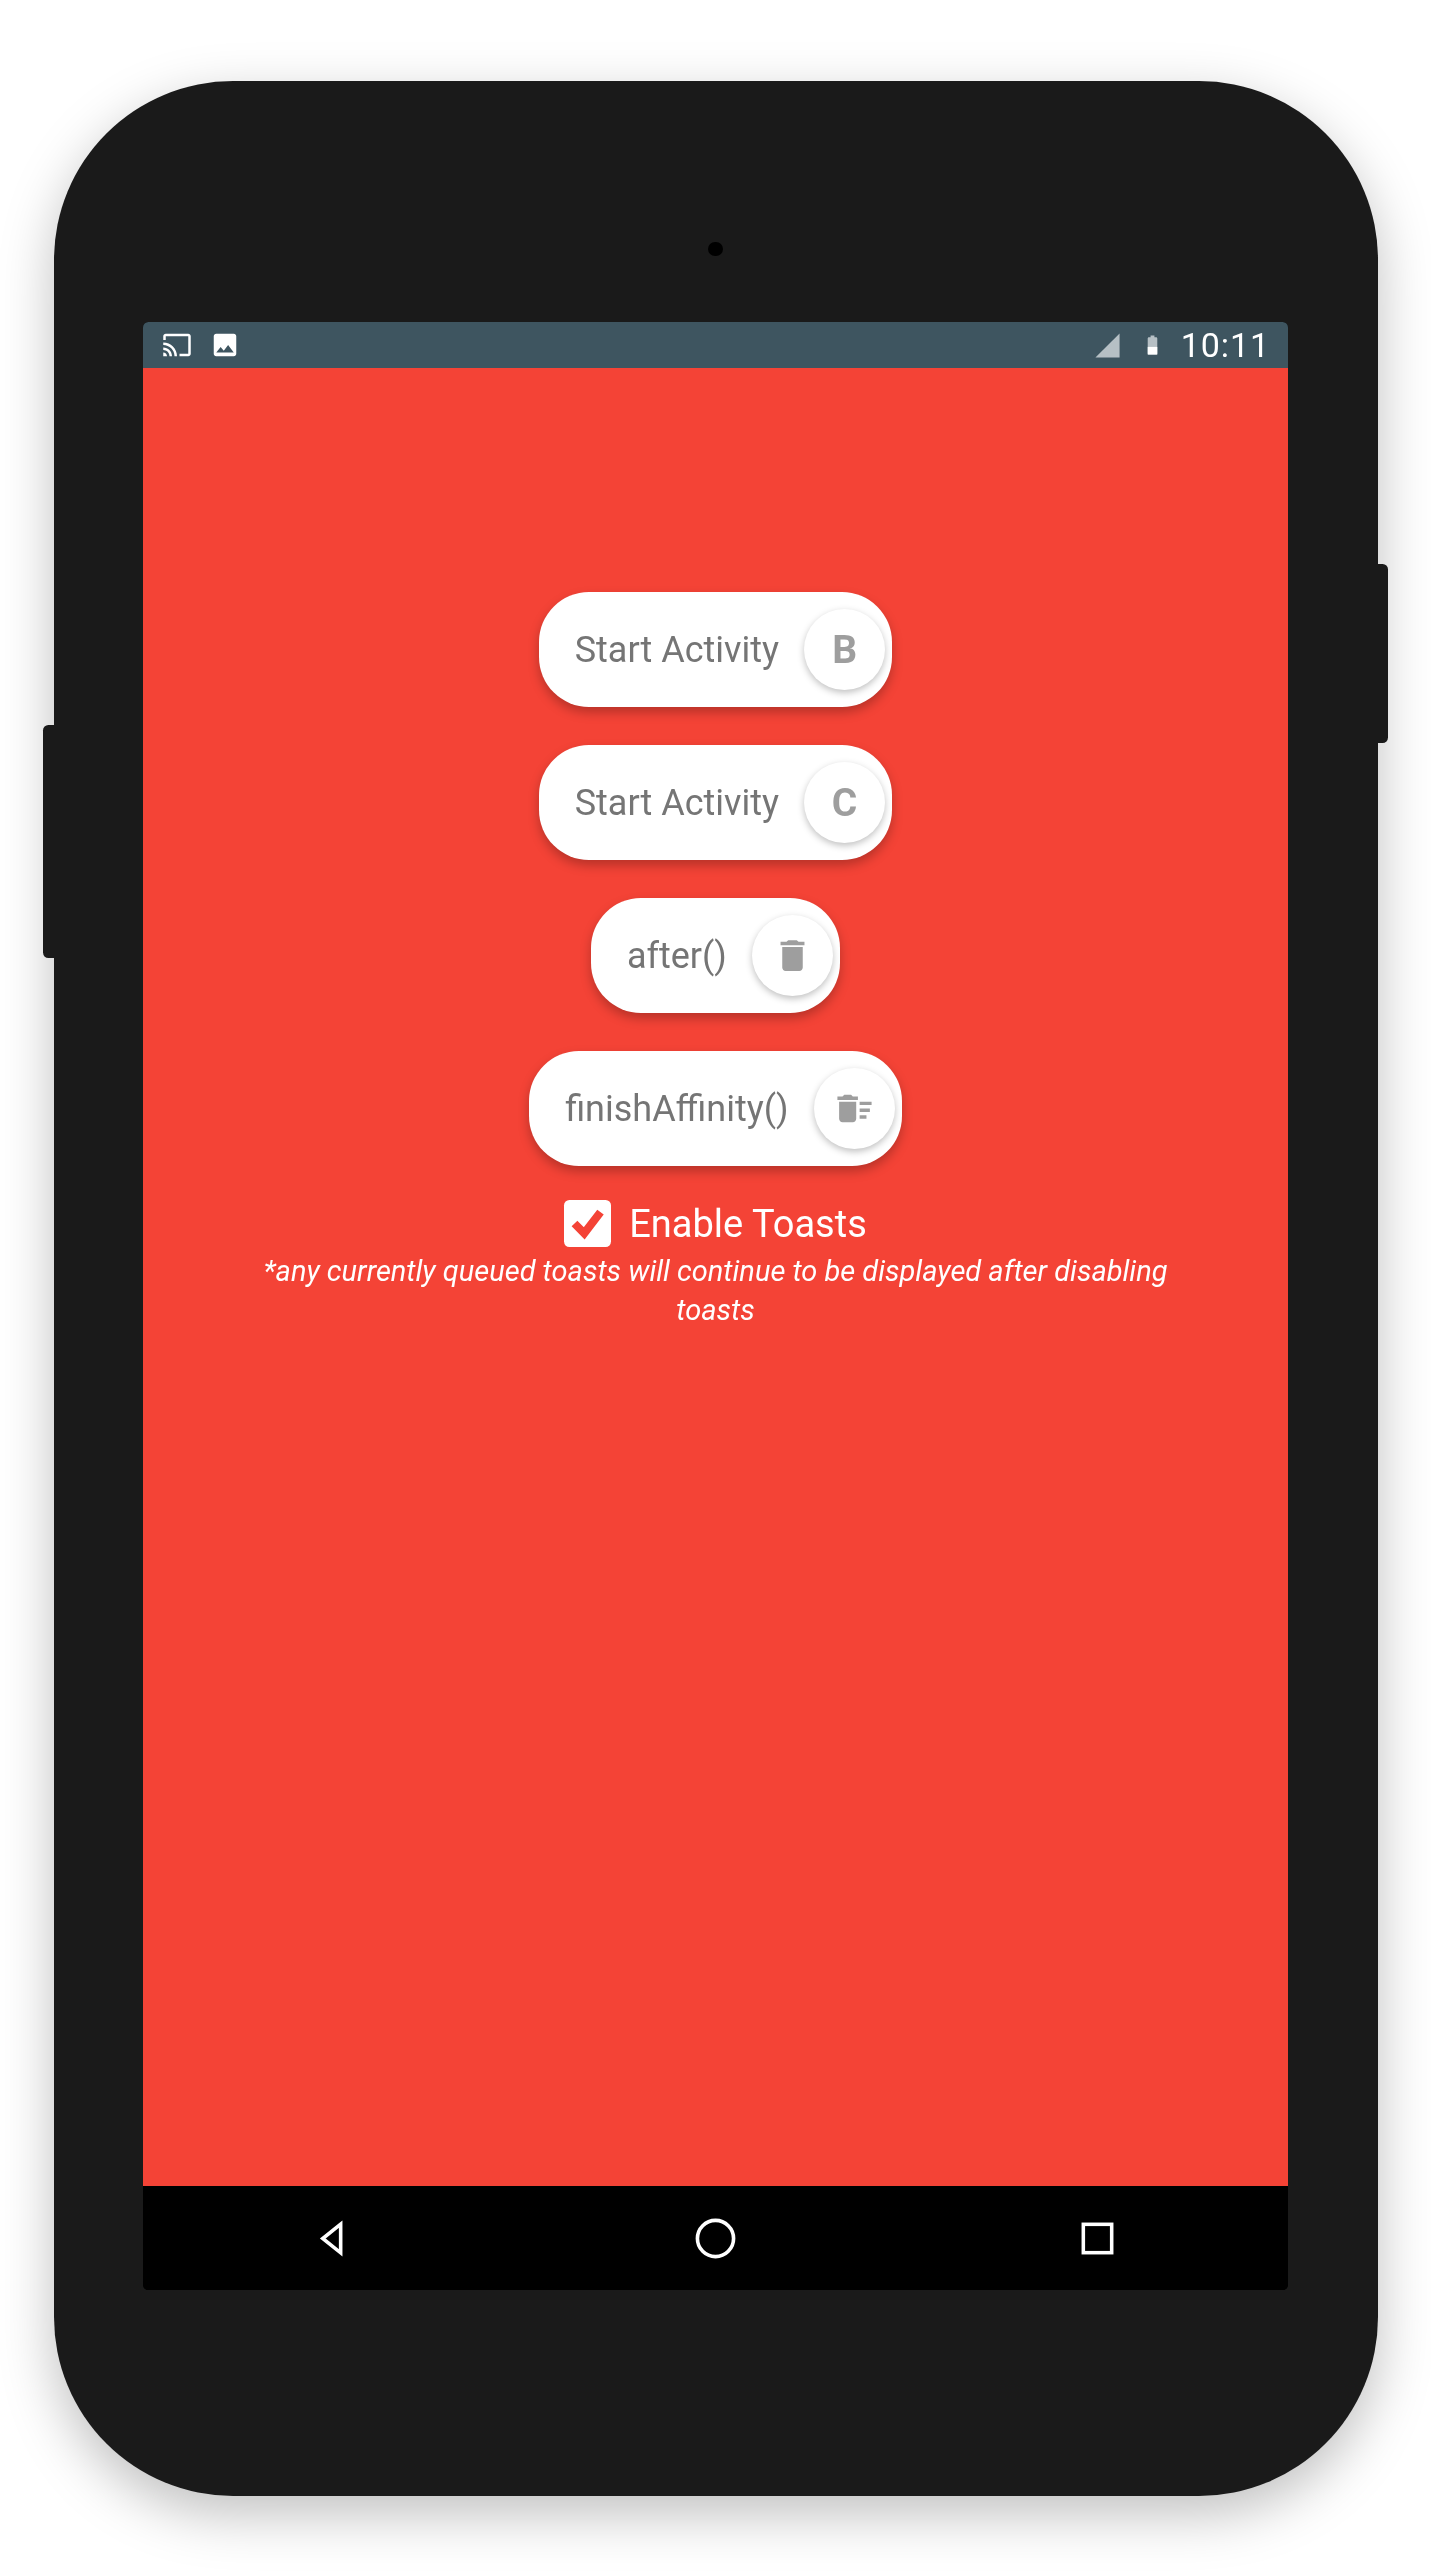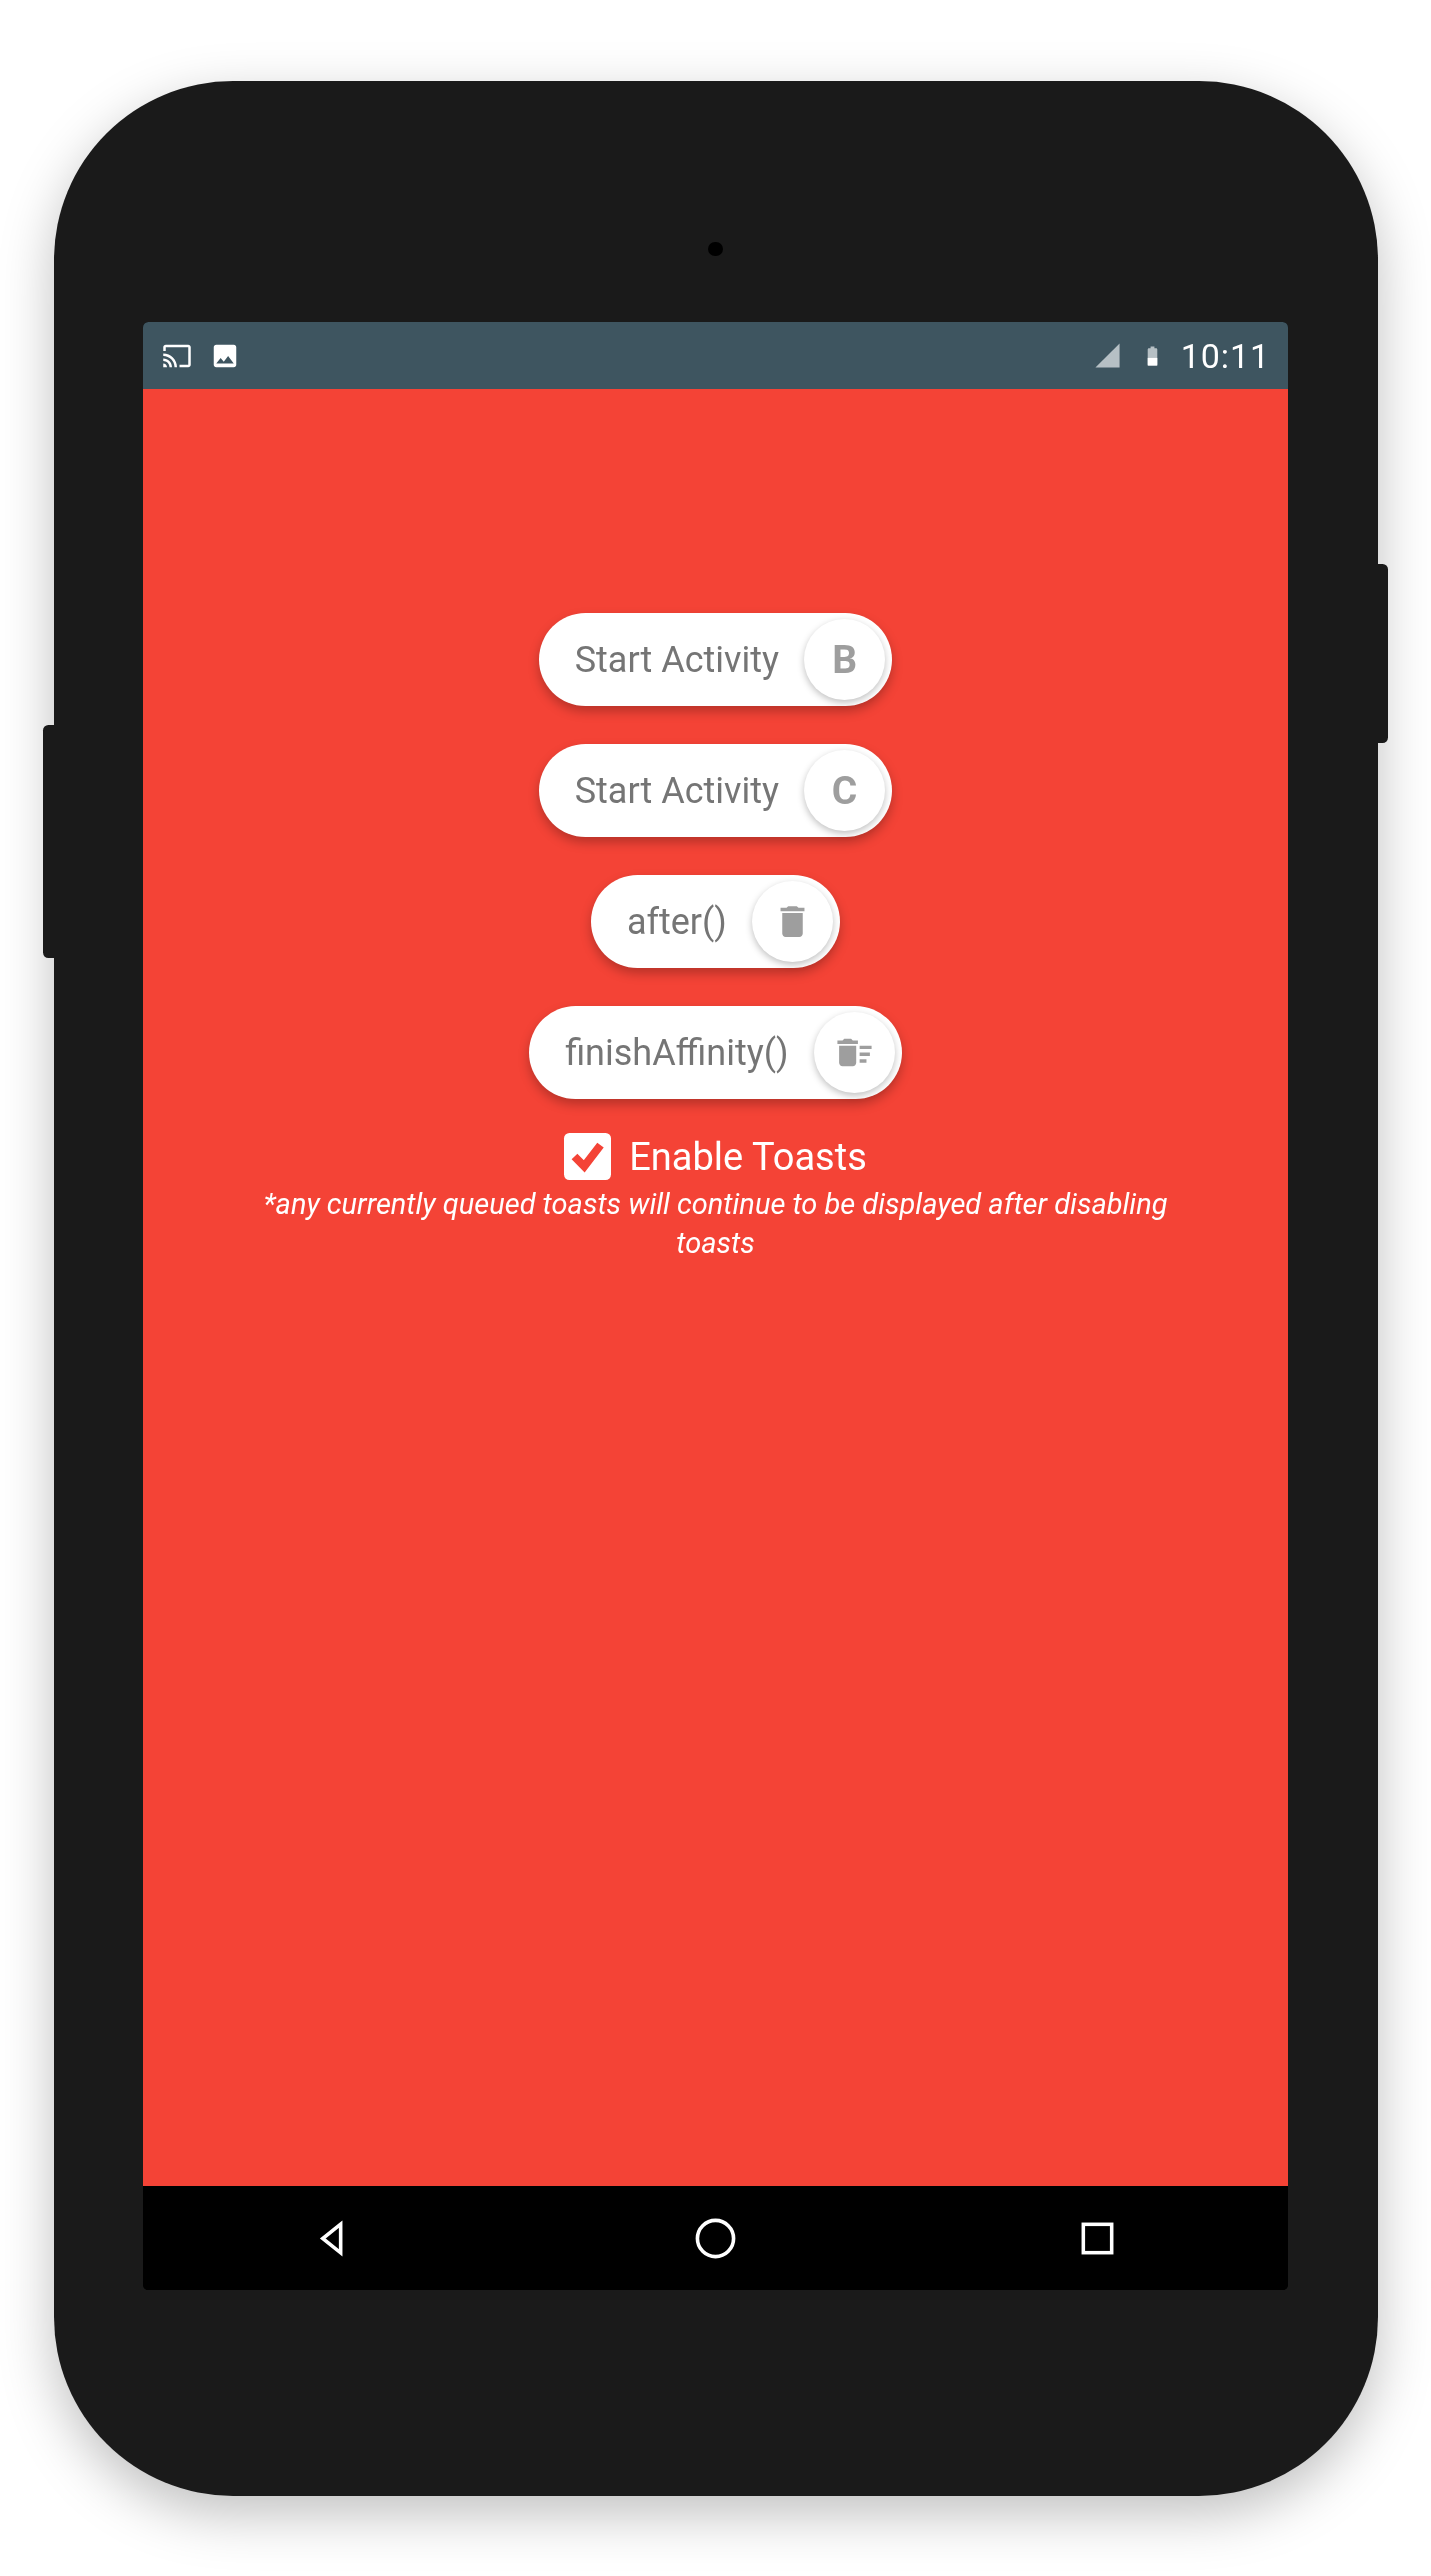--- a/index.html
+++ b/index.html
@@ -47,21 +47,21 @@
       height: 1968px;
       background: #000;
       border-radius: 5.4px;
       overflow: hidden;
       margin-top: 36px;
       display: flex;
       flex-direction: column;
     }
     
     .statusbar {
-      height: 67px;
+      height: 46px;
       background: #3e5560;
       display: flex;
       align-items: center;
       justify-content: space-between;
       padding: 0 18px;
       color: #fff;
       font-size: 30px;
     }
     .status-left { display: flex; gap: 16px; align-items: center; }
     .status-right { display: flex; gap: 12.5px; align-items: center; }
@@ -83,21 +83,21 @@
       background: #f44336;
       display: flex;
       flex-direction: column;
       align-items: center;
       padding-top: 224px;
     }
     .pill-stack { display: flex; flex-direction: column; gap: 38px; align-items: center; }
     .pill {
       background: #fff;
       border-radius: 50px;
-      height: 93px;
+      height: 115px;
       display: flex;
       align-items: center;
       padding: 5.4px 7.2px 5.4px 36px;
       box-shadow: 0 5.4px 10.7px rgba(0,0,0,0.25);
       position: relative;
     }
     .pill-label {
       color: #757575;
       font-size: 36px;
       margin-right: 25px;

